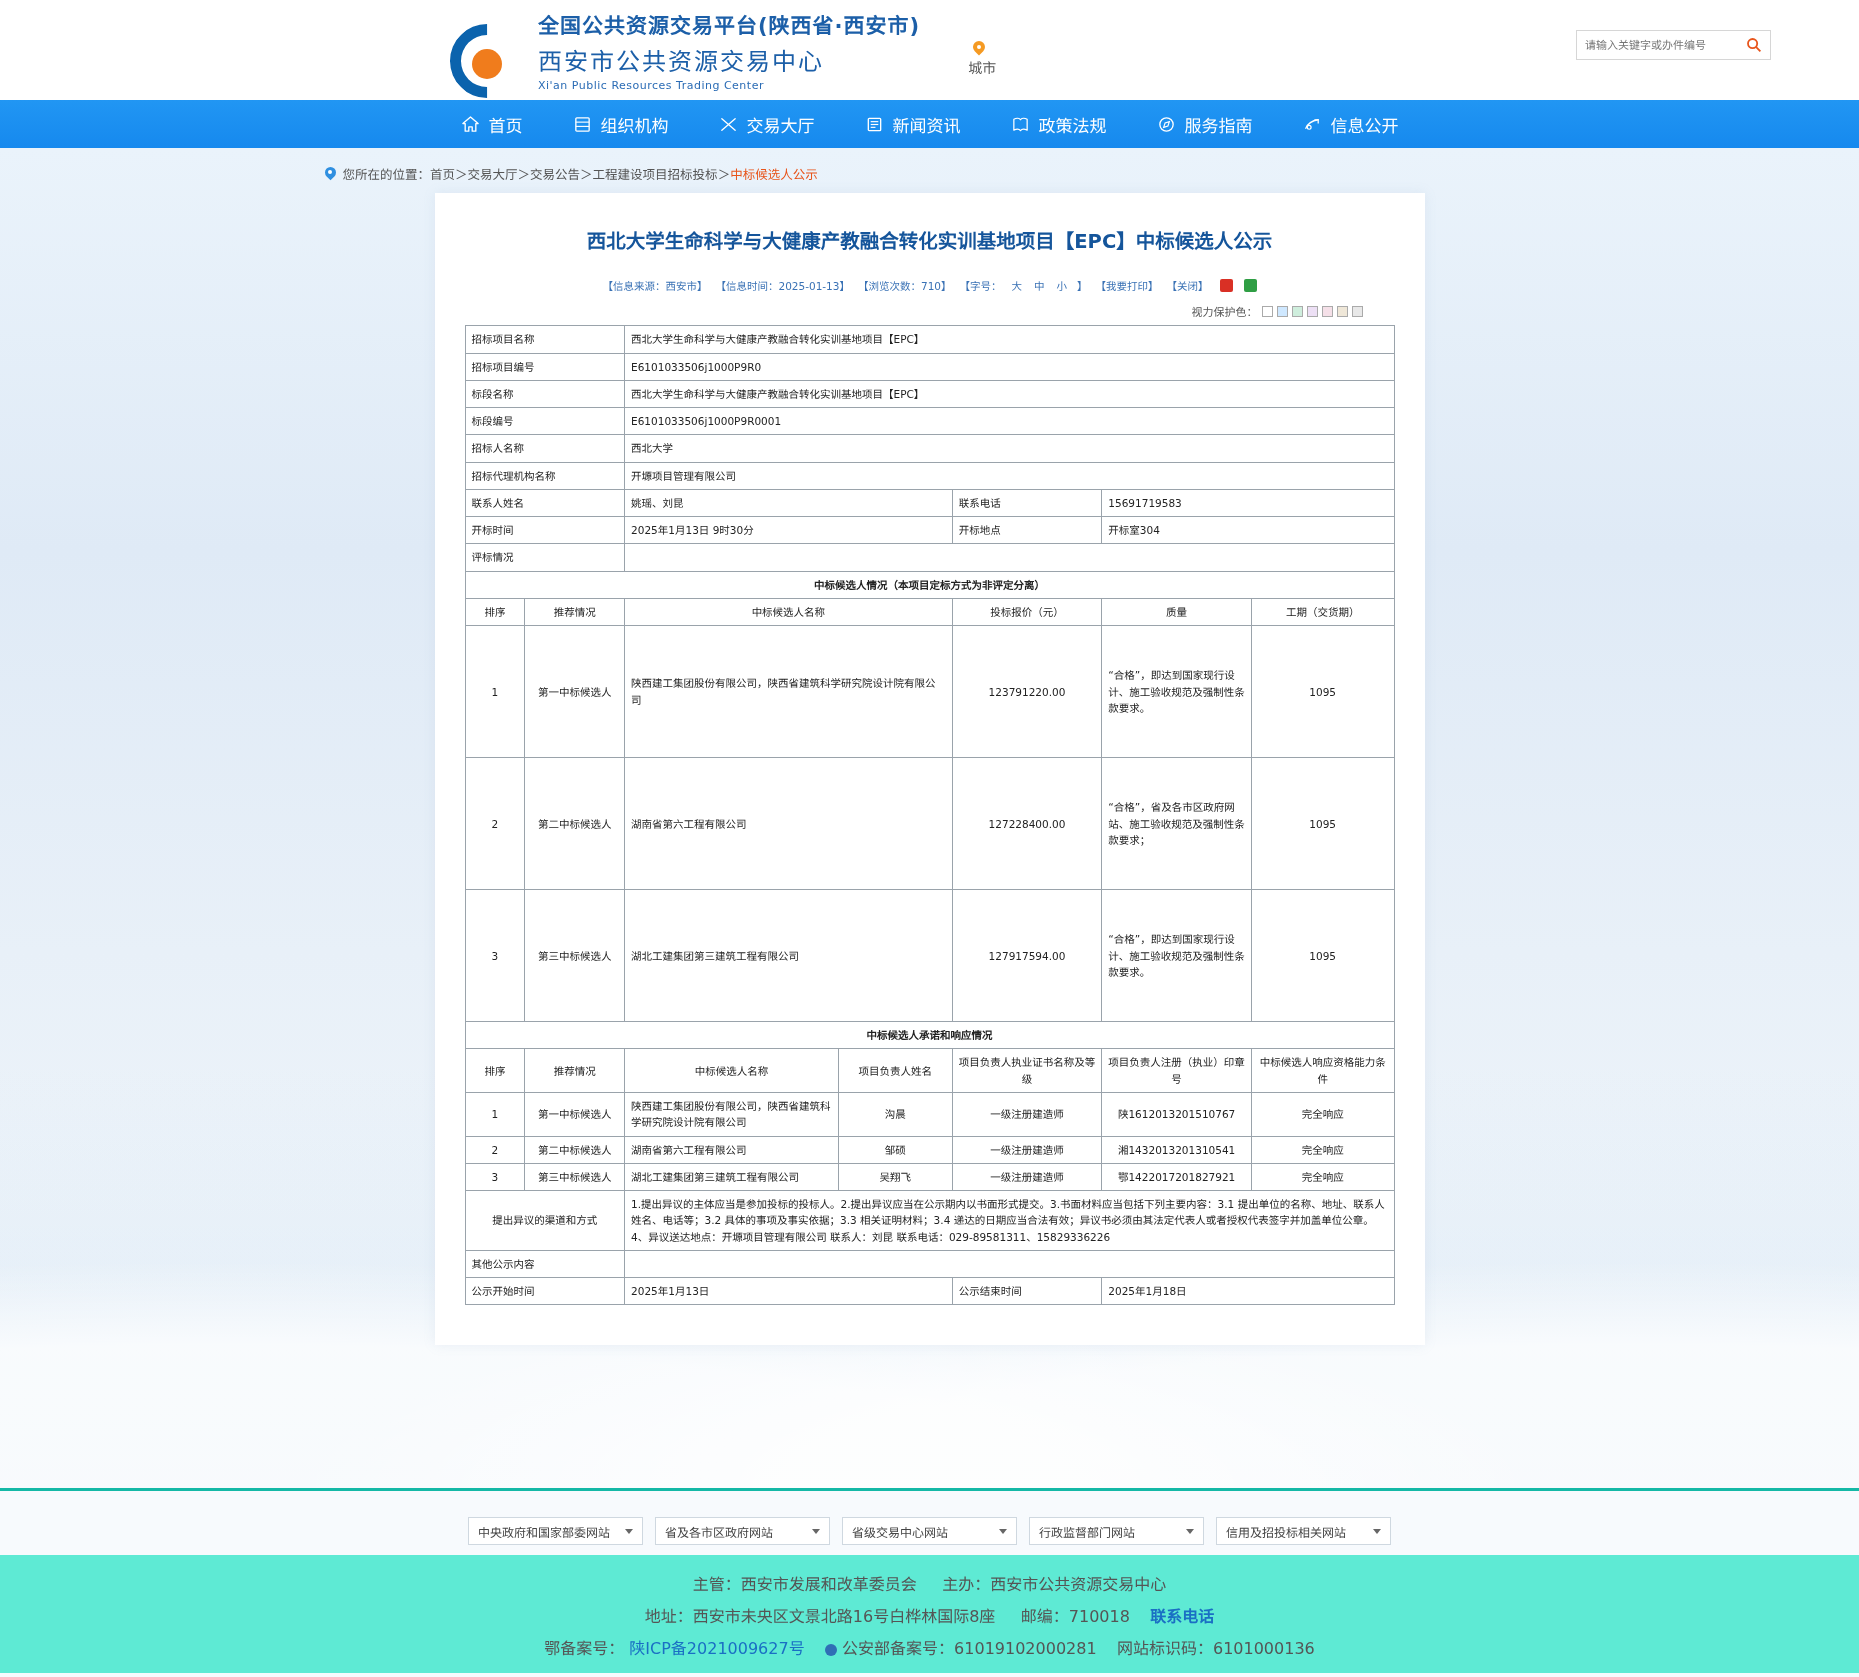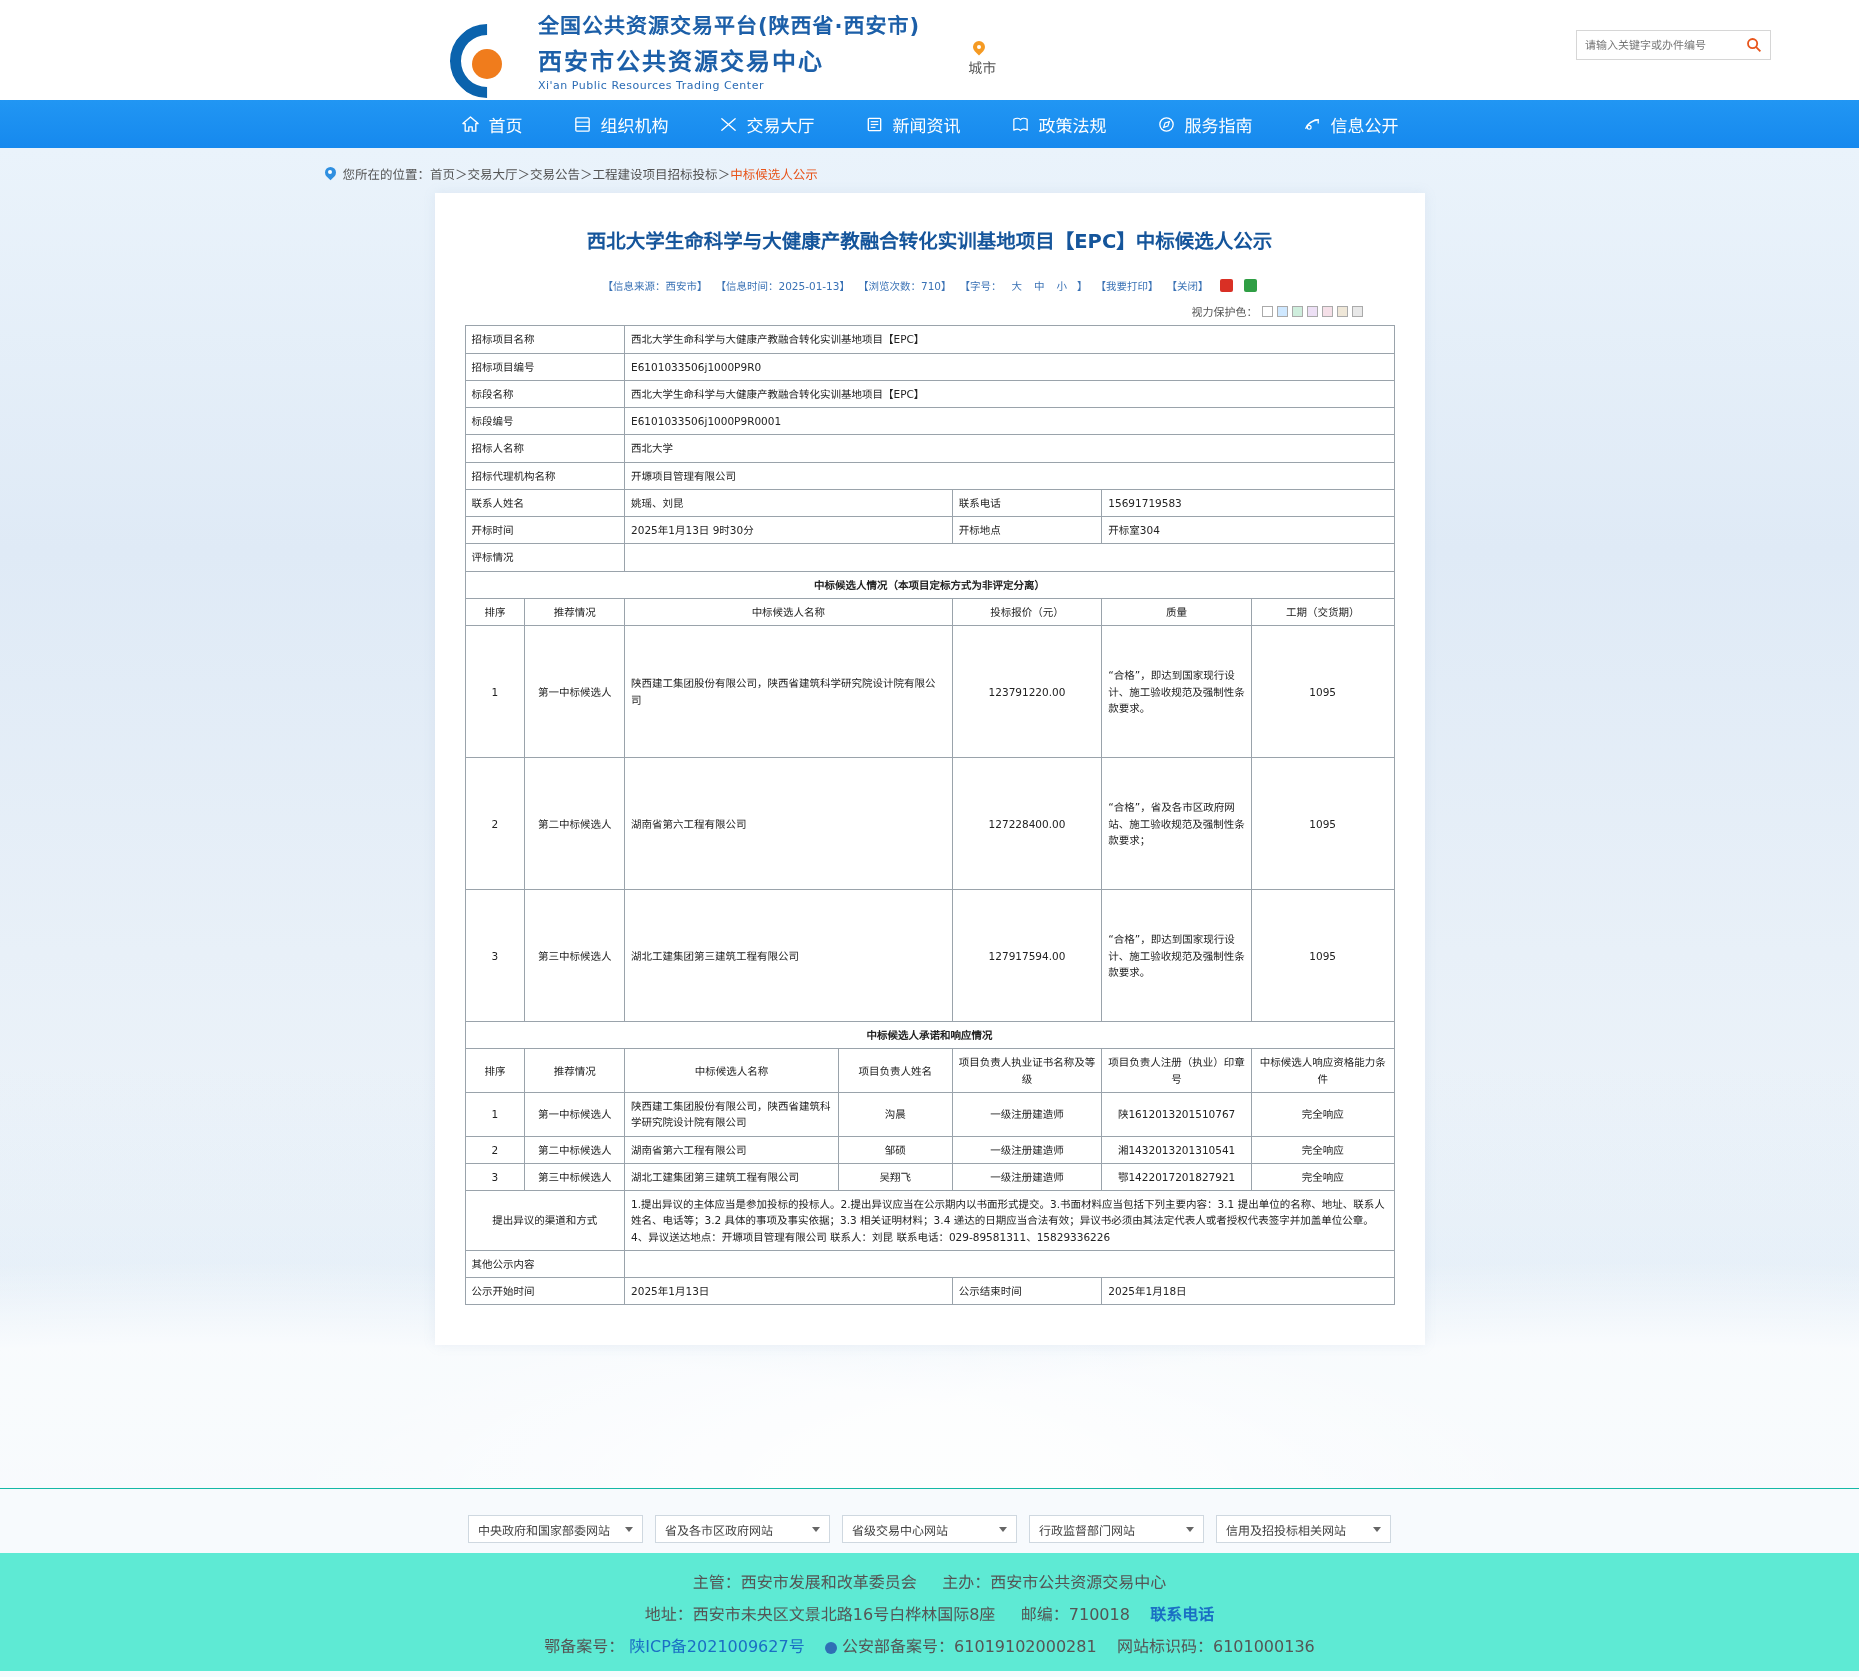--- a/index.html
+++ b/index.html
@@ -42,21 +42,21 @@
     position:absolute;
     left:22px; top:25px;
     width:30px; height:30px;
     border-radius:50%;
     background:#f07c1c;
   }
   .logo-text .l1 {
     font-size:21px; font-weight:bold; color:#1c5fa8; letter-spacing:1px;
   }
   .logo-text .l2 {
-    font-size:24px; font-weight:bold; color:#1c5fa8; letter-spacing:2px; margin-top:3px;
+    font-size:24px; font-weight:normal; color:#1c5fa8; letter-spacing:2px; margin-top:3px;
   }
   .logo-text .l3 {
     font-size:11px; color:#2b6cb5; margin-top:2px; letter-spacing:.5px;
   }
   .city {
     display:flex; align-items:center;
     margin-left:48px;
     margin-top:18px;
     font-size:14px; color:#555;flex-direction:column;
   }
@@ -206,21 +206,21 @@
   td.center { text-align:center; }
   td.sec {
     text-align:center; font-weight:bold; padding:7px 4px;
   }
   th.hd { text-align:center; font-weight:normal; padding:7px 4px; }
   .tall { height:132px; }
   
   .footer-sel {
     background:#f7fafd;
     padding:26px 0 10px 0;
-    border-top:1px solid #14b8a6;
+    border-top:3px solid #14b8a6;
   }
   .sel-row {
     display:flex;justify-content:center;gap:12px;
   }
   .sel {
     width:175px;height:28px;
     border:1px solid #cfd8e0;
     background:#fff;
     display:flex;align-items:center;justify-content:space-between;
     padding:0 9px;

